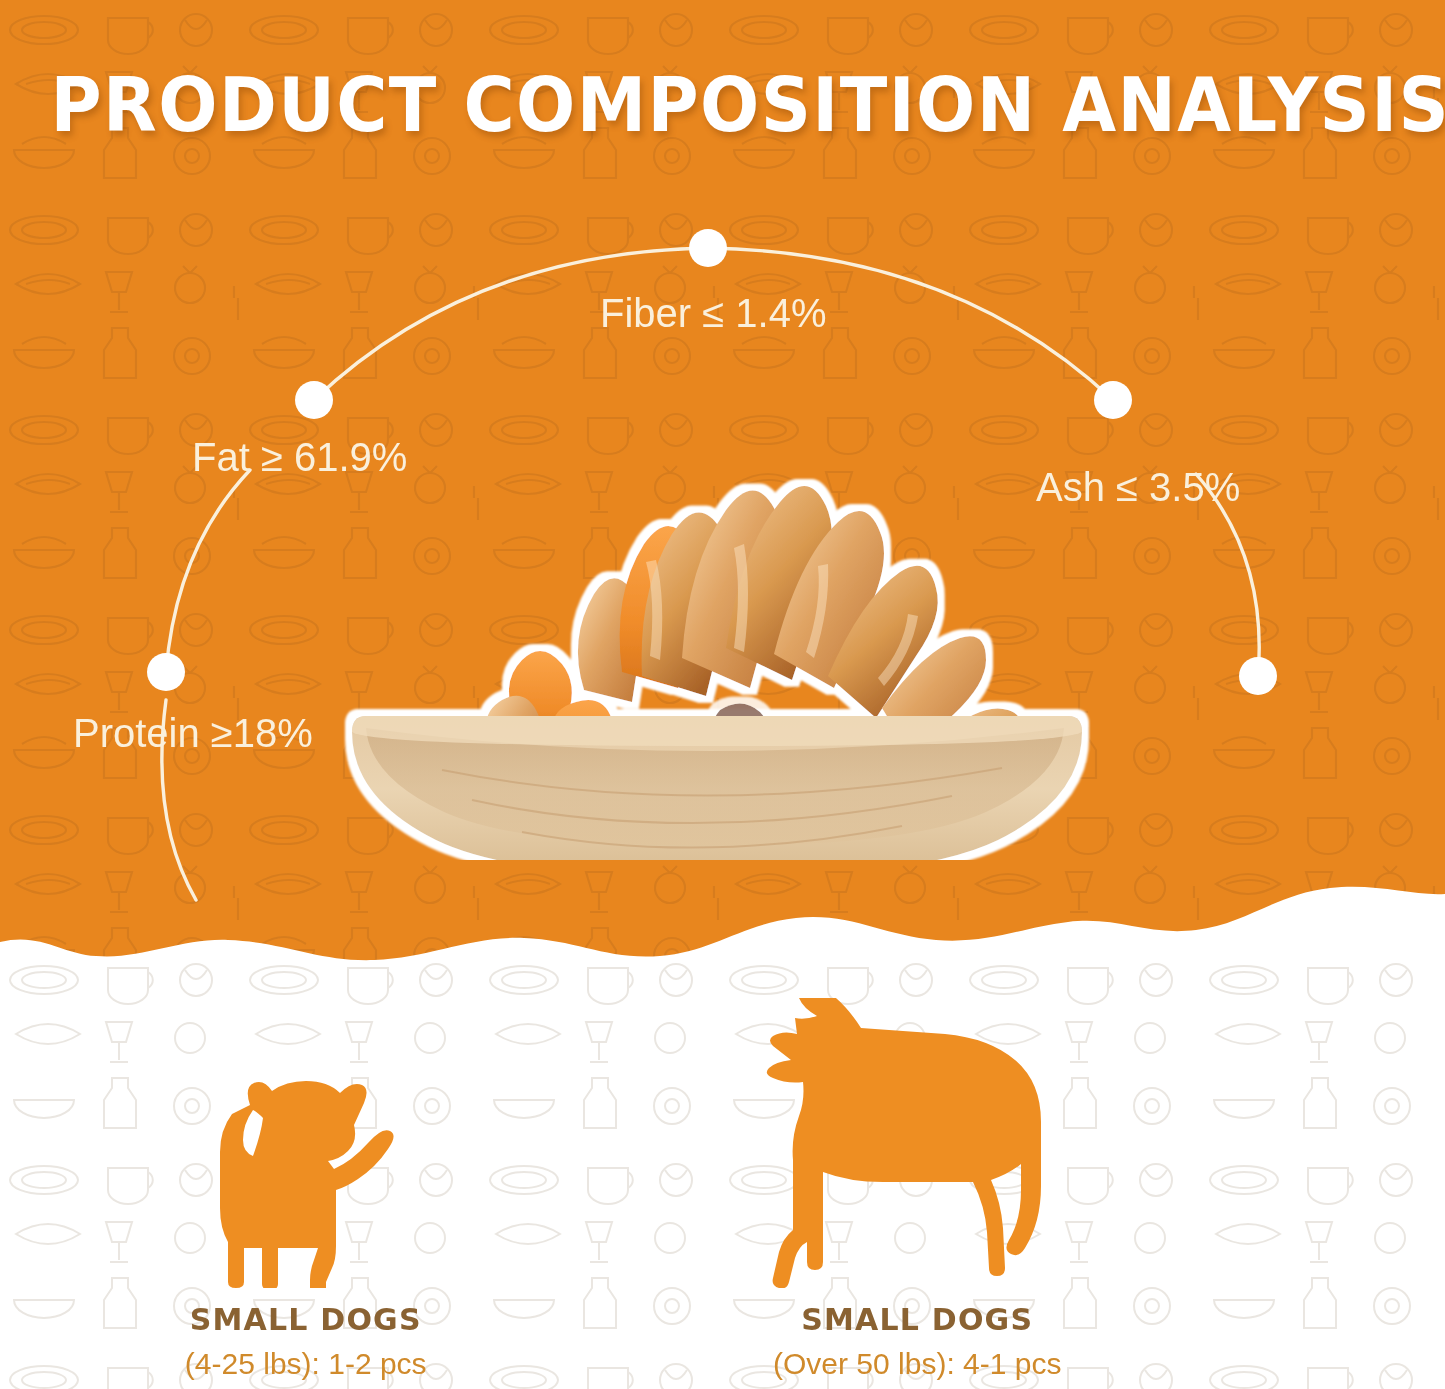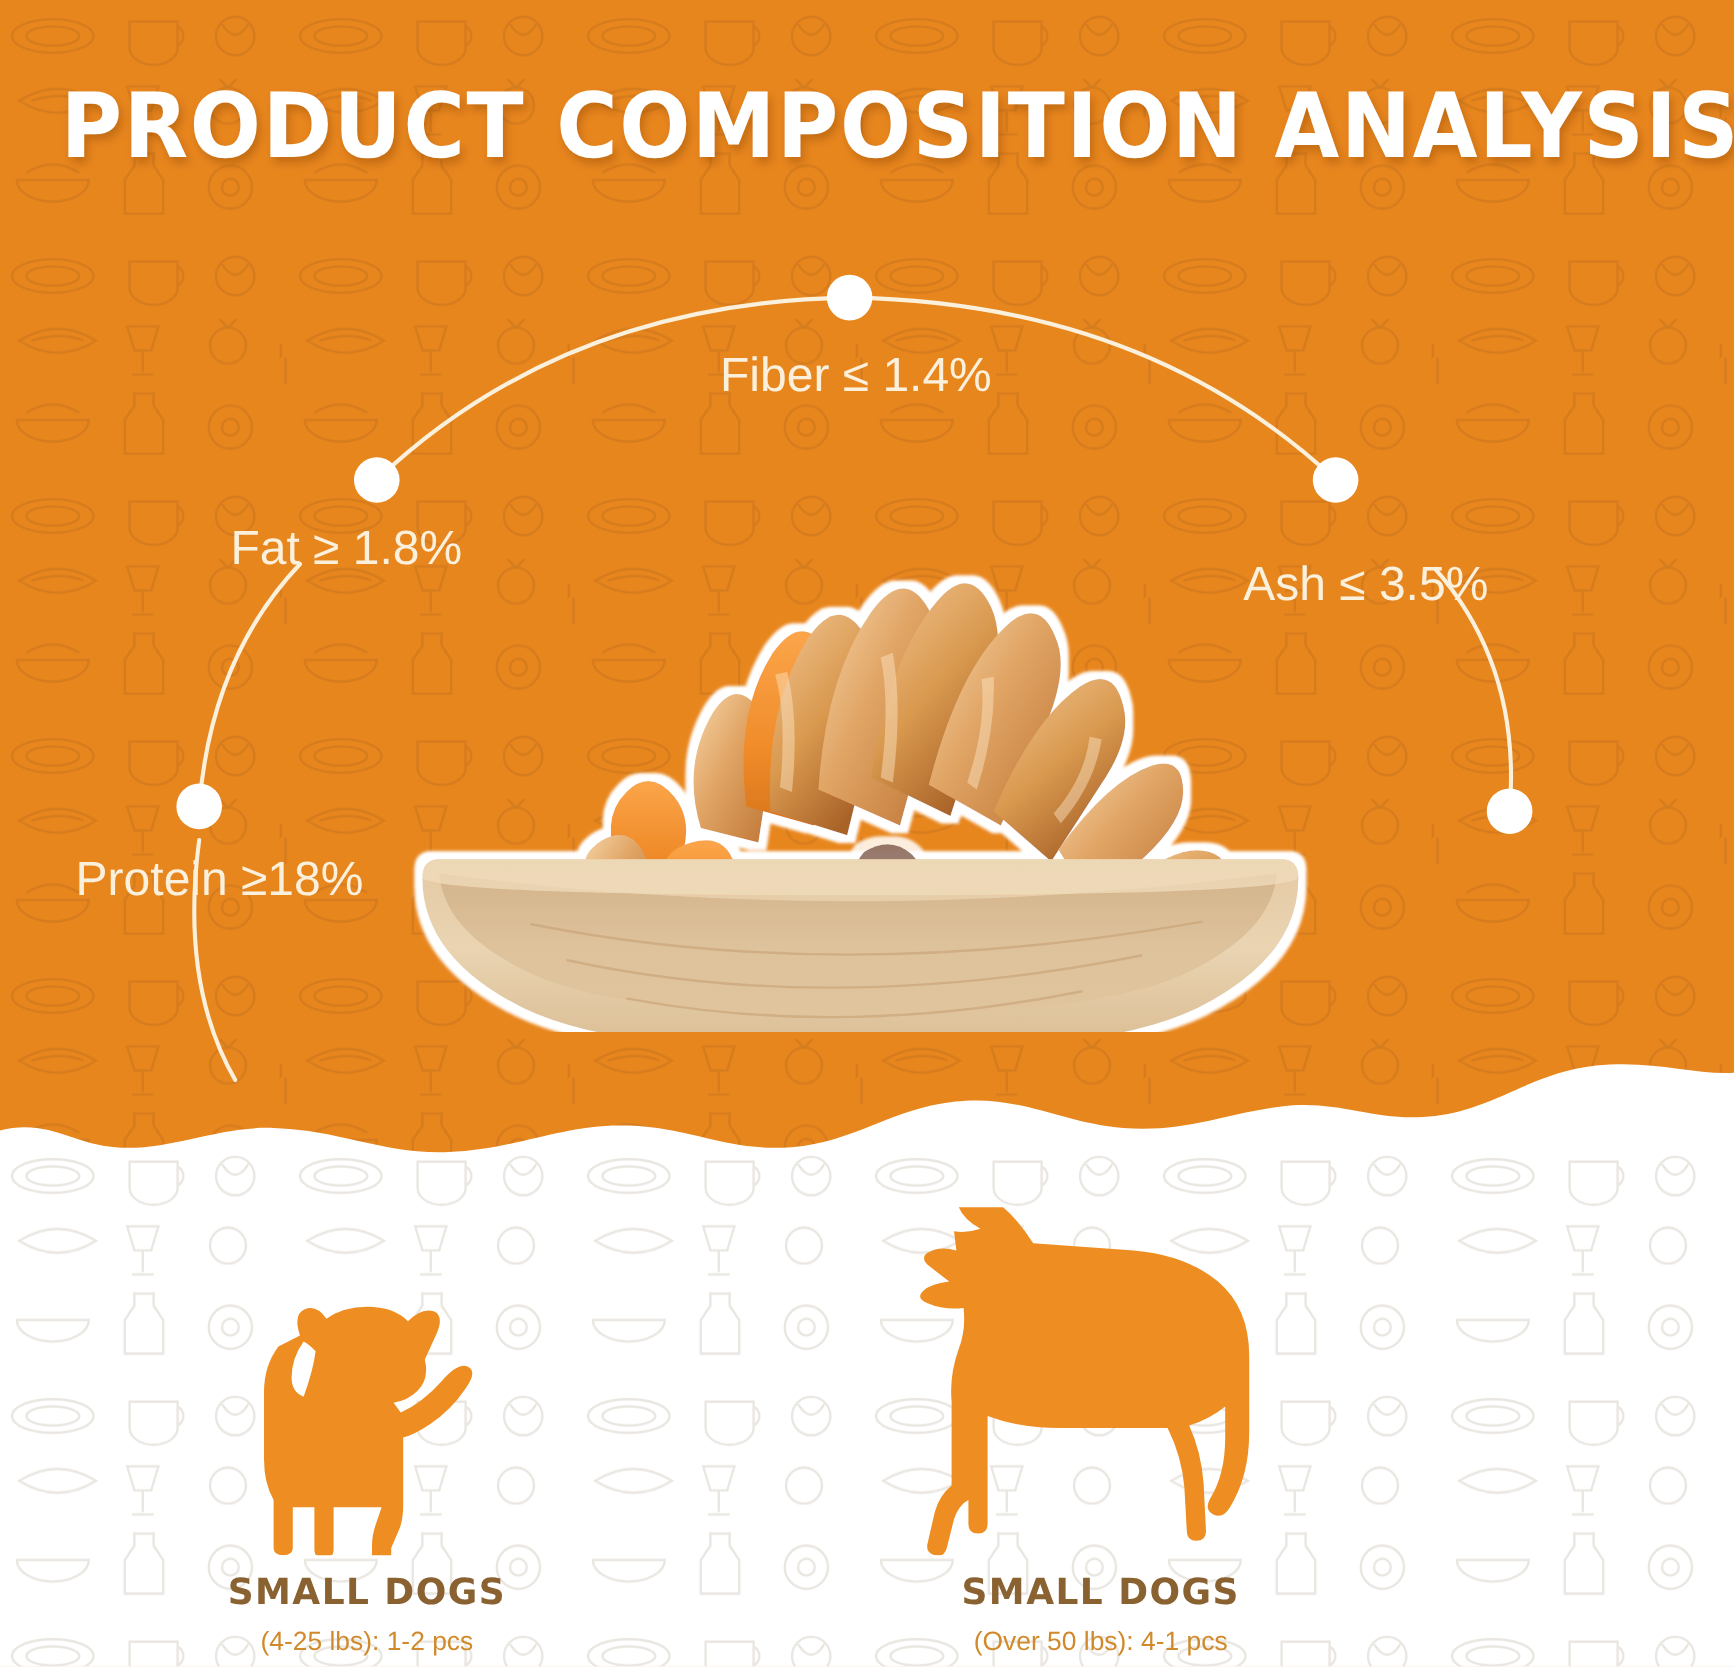--- a/index.html
+++ b/index.html
@@ -108,21 +108,21 @@
     color:#8A6232;
     font-family:"DejaVu Sans", sans-serif;
     font-weight:bold;
     font-size:30px;
     letter-spacing:1.2px;
     margin-top:14px;
     white-space:nowrap;
   }
   .guide-sub {
     color:#D08A2B;
-    font-size:22px;
+    font-size:30px;
     margin-top:10px;
     white-space:nowrap;
   }
 </style>
 </head>
 <body>
 
 <div id="page">
 
   <div id="orange-panel">
@@ -181,24 +181,24 @@
         <path d="M166 700 Q 150 820 196 900"></path>
       </g>
     </svg>
 
     <div class="dot" style="left:295px; top:381px;"></div>
     <div class="dot" style="left:689px; top:229px;"></div>
     <div class="dot" style="left:1094px; top:381px;"></div>
     <div class="dot" style="left:147px; top:653px;"></div>
     <div class="dot" style="left:1239px; top:657px;"></div>
 
-    <div class="callout-label" style="left:192px; top:437px;">Fat ≥ 1.8%</div>
+    <div class="callout-label" style="left:192px; top:437px;">Fat ≥ 61.9%</div>
     <div class="callout-label" style="left:600px; top:293px;">Fiber ≤ 1.4%</div>
     <div class="callout-label" style="left:1036px; top:437px;margin-top:30px;">Ash ≤ 3.5%</div>
-    <div class="callout-label" style="left:63px; top:713px;">Protein ≥18%</div>
+    <div class="callout-label" style="left:73px; top:713px;">Protein ≥18%</div>
 
     <svg id="product-photo" viewBox="0 0 790 420">
       <defs>
         <linearGradient id="woodG" x1="0" y1="0" x2="0" y2="1">
           <stop offset="0%" stop-color="#E4C9A3"></stop>
           <stop offset="45%" stop-color="#EAD4B2"></stop>
           <stop offset="100%" stop-color="#D9BC92"></stop>
         </linearGradient>
         <linearGradient id="woodIn" x1="0" y1="0" x2="0" y2="1">
           <stop offset="0%" stop-color="#C6A276"></stop>

